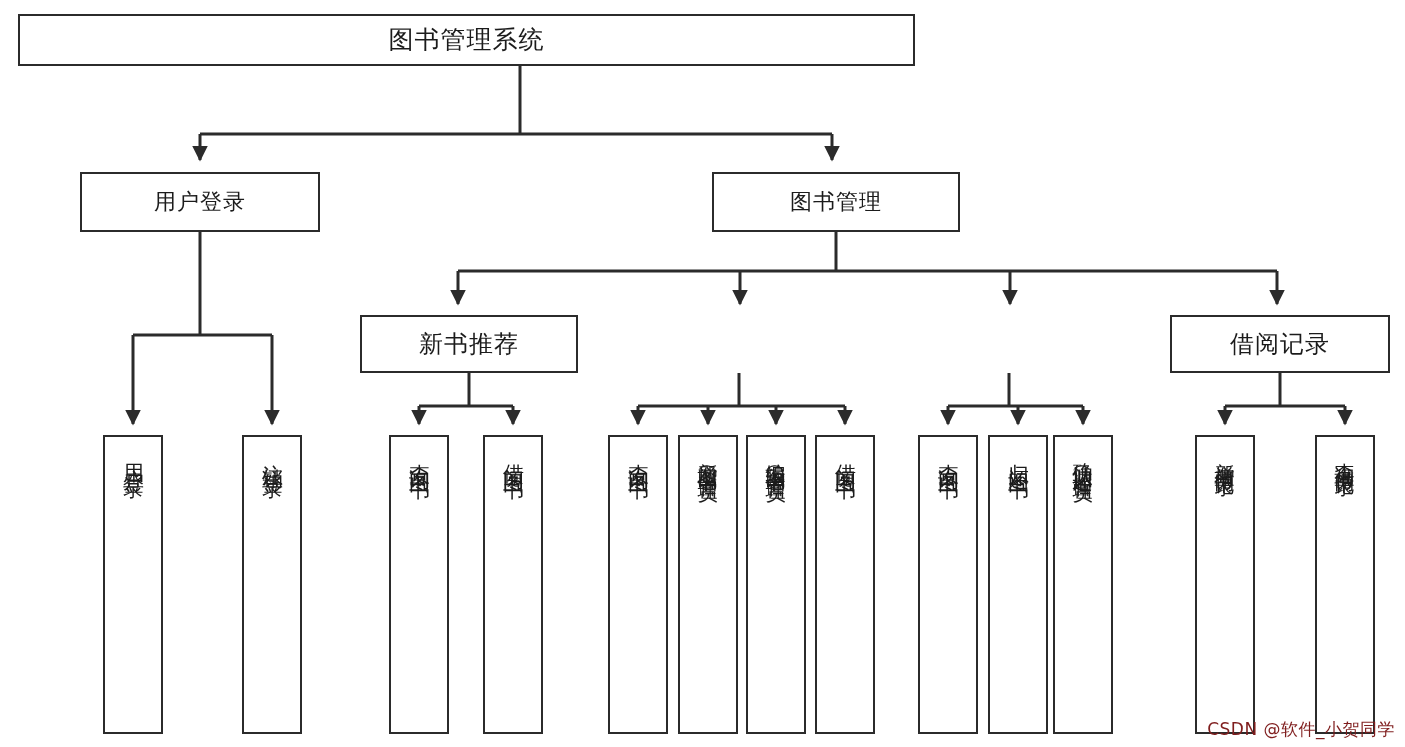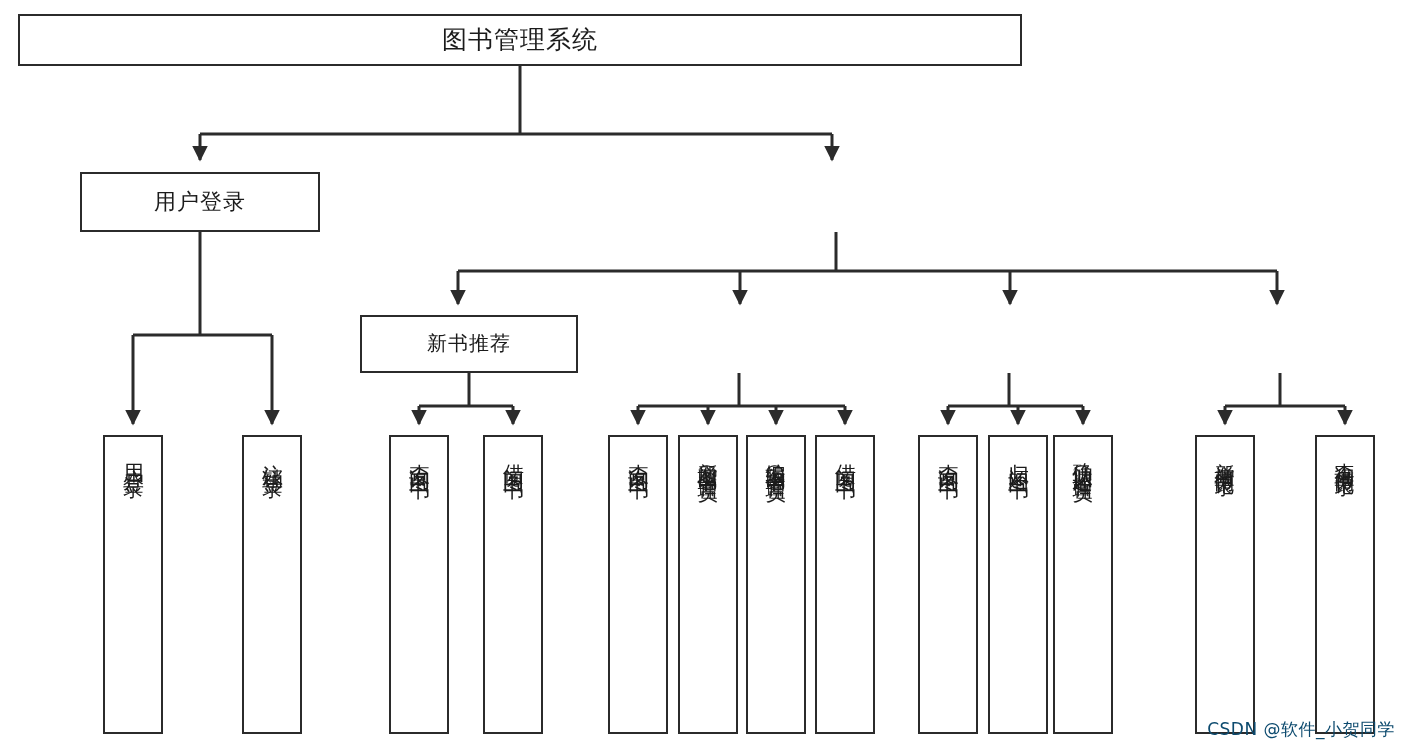--- a/index.html
+++ b/index.html
@@ -28,32 +28,32 @@
     justify-content:center;
   }
   .node .label{
     color:#1b1b1b;
     letter-spacing:1px;
     white-space:nowrap;
     line-height:1.18;
   }
 
   
-  .node.root{left:18px;top:14px;width:1004px;height:52px;}
+  .node.root{left:18px;top:14px;width:897px;height:52px;}
   .node.root .label{font-size:25px;}
 
   
   .node.l2{top:172px;height:60px;}
   .node.l2 .label{font-size:22px;}
   .node.l2-user{left:80px;width:240px;}
   .node.l2-book{left:712px;width:248px;}
 
   
   .node.l3{top:315px;height:58px;}
-  .node.l3 .label{font-size:20px;}
+  .node.l3 .label{font-size:24px;}
   .node.l3-a{left:360px;width:218px;}
   .node.l3-b{left:633px;width:212px;}
   .node.l3-c{left:902px;width:215px;}
   .node.l3-d{left:1170px;width:220px;}
 
   
   .node.leaf{
     top:435px;height:299px;width:60px;
     align-items:flex-start;
     justify-content:center;
@@ -67,21 +67,21 @@
     line-height:1;
   }
   .node.leaf.tall .label{font-size:20px;letter-spacing:3px;}
 
   
   #watermark{
     position:absolute;
     right:10px;bottom:6px;
     z-index:3;
     font-size:17px;
-    color:#0c4a6e;
+    color:#7f1d1d;
     letter-spacing:0.5px;
     white-space:nowrap;
     pointer-events:none;
   }
 </style>
 </head>
 <body>
 
 <div id="diagram-root">
 
@@ -135,24 +135,30 @@
     </g>
   </svg>
 
   <div class="node root">
     <span class="label">图书管理系统</span>
   </div>
 
   <div class="node l2 l2-user">
     <span class="label">用户登录</span>
   </div>
+  <div class="node l2 l2-book">
+    <span class="label">图书管理</span>
+  </div>
 
   <div class="node l3 l3-a">
     <span class="label">新书推荐</span>
   </div>
+  <div class="node l3 l3-d">
+    <span class="label">借阅记录</span>
+  </div>
 
   <div class="node leaf" style="left:103px;">
     <span class="label">用户登录</span>
   </div>
   <div class="node leaf" style="left:242px;">
     <span class="label">注销登录</span>
   </div>
 
   <div class="node leaf" style="left:389px;">
     <span class="label">查询图书</span>

